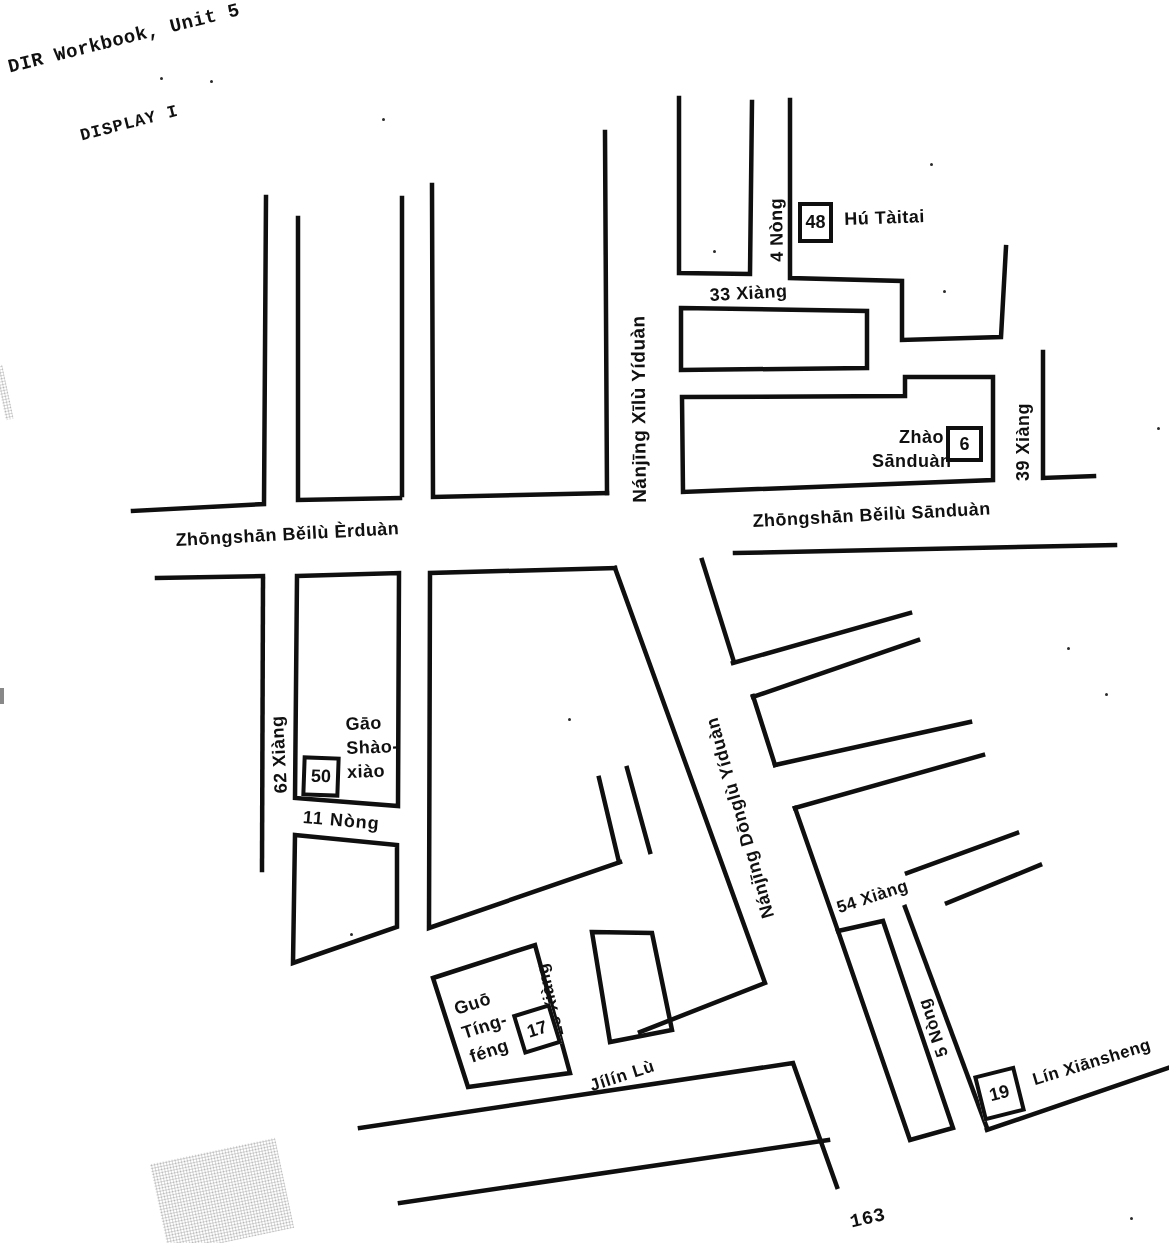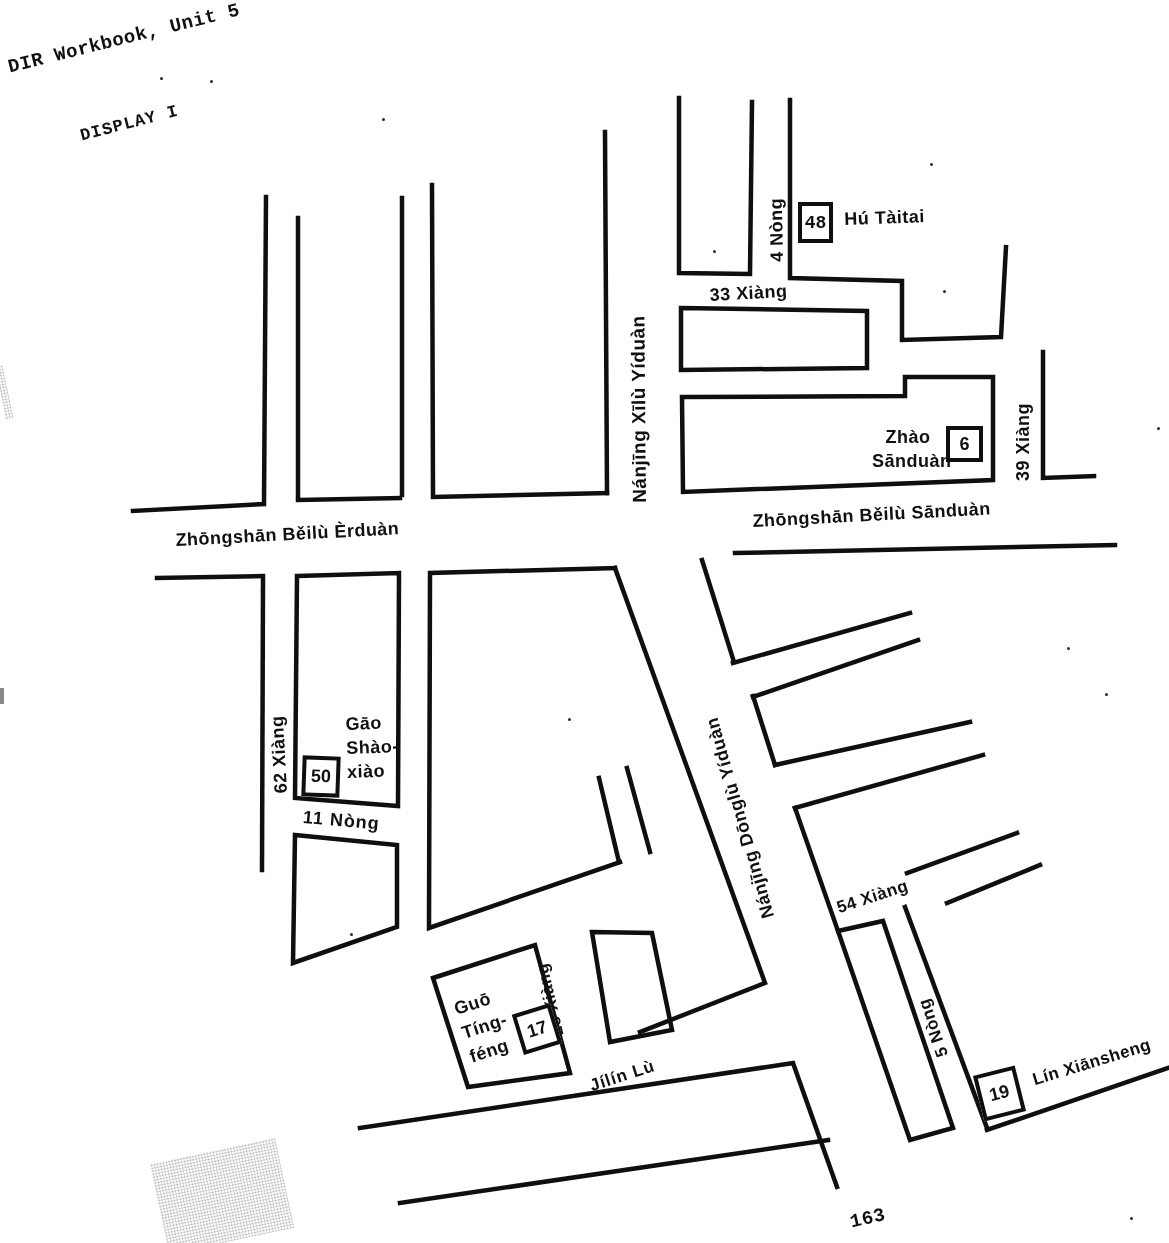--- a/index.html
+++ b/index.html
@@ -106,29 +106,29 @@
   <div class="lbl" style="left:752px;top:510px;transform:rotate(-3deg);">Zhōngshān Běilù Sānduàn</div>
   <div class="lbl" style="left:175px;top:529px;transform:rotate(-3deg);">Zhōngshān Běilù Èrduàn</div>
   <div class="lbl" style="left:270px;top:794px;transform:rotate(-93deg);">62 Xiàng</div>
   <div class="lbl" style="left:304px;top:806px;letter-spacing:1px;transform:rotate(5deg);">11 Nòng</div>
   <div class="lbl" style="left:758px;top:921px;transform:rotate(-106deg);">Nánjīng Dōnglù Yíduàn</div>
   <div class="lbl small" style="left:834px;top:898px;transform:rotate(-18deg);">54 Xiàng</div>
   <div class="lbl small" style="left:933px;top:1060px;transform:rotate(-109deg);">5 Nòng</div>
   <div class="lbl small" style="left:548px;top:1038px;transform:rotate(-103deg);">28 Xiàng</div>
   <div class="lbl small" style="left:587px;top:1076px;letter-spacing:1px;transform:rotate(-18deg);">Jílín Lù</div>
 
-  <div class="marker" style="left:798px;top:202px;width:35px;height:41px;font-family:Liberation Mono, monospace;">
+  <div class="marker" style="left:798px;top:202px;width:35px;height:41px;">
     <span>48</span>
   </div>
   <div class="lbl" style="left:844px;top:208px;transform:rotate(-2deg);">Hú Tàitai</div>
 
   <div class="marker" style="left:946px;top:426px;width:37px;height:36px;">
     <span>6</span>
   </div>
-  <div class="lbl" style="left:872px;top:425px;width:72px;text-align:center;line-height:24px;white-space:normal;">
+  <div class="lbl" style="left:872px;top:425px;width:72px;text-align:right;line-height:24px;white-space:normal;">
     <span>Zhào</span><br>
     <span>Sānduàn</span>
   </div>
 
   <div class="marker" style="left:302px;top:756px;width:38px;height:41px;transform:rotate(2deg);">
     <span>50</span>
   </div>
   <div class="lbl" style="left:345px;top:712px;line-height:24px;transform:rotate(-2deg);">
     <span>Gāo</span><br>
     <span>Shào-</span><br>

